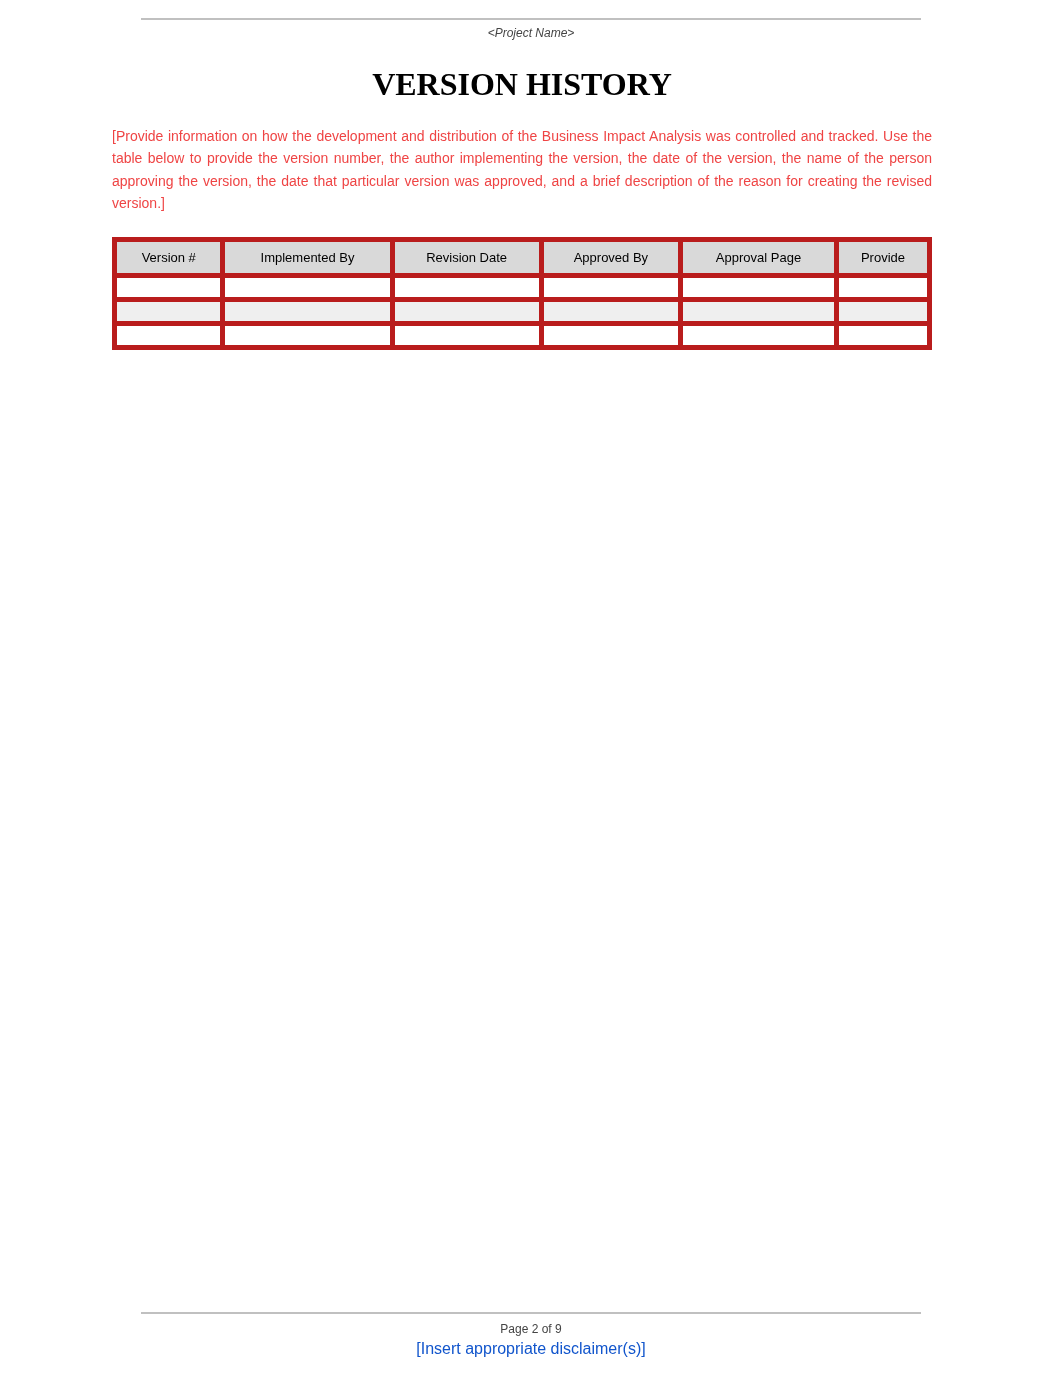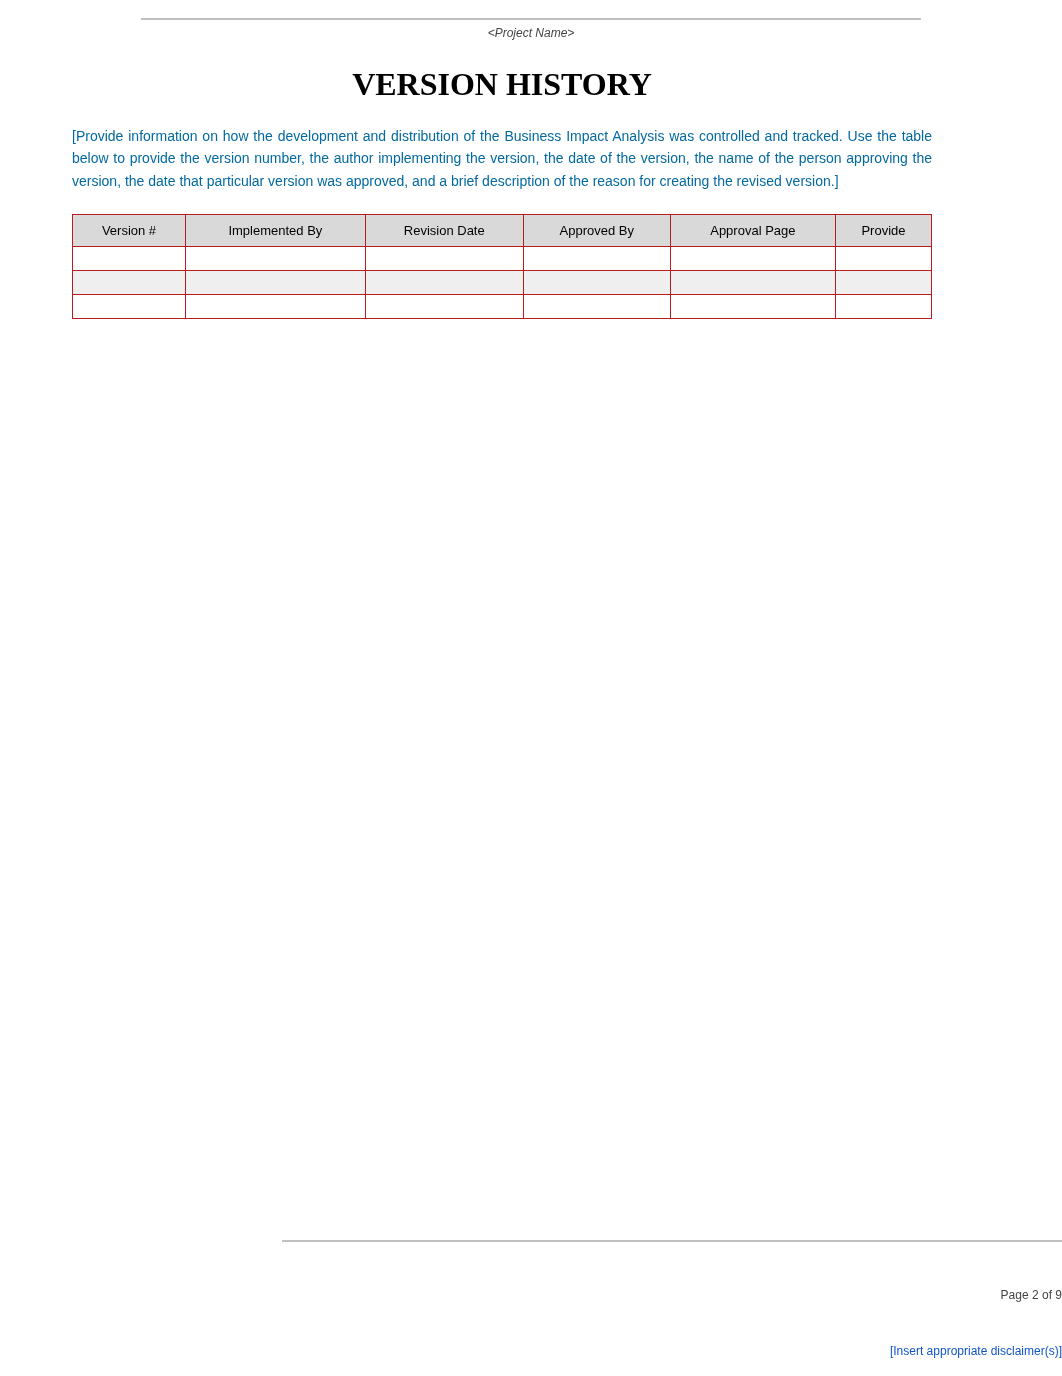--- a/index.html
+++ b/index.html
@@ -47,50 +47,50 @@
     .header-project-name {
       font-size: 12px;
       color: #444;
       text-align: center;
       margin-bottom: 6px;
     }
 
     
     .page-content {
       flex: 1;
-      padding: 10px 130px 20px 72px;
+      padding: 10px 130px 20px 112px;
     }
 
     .page-title {
       font-size: 32px;
       font-weight: bold;
       text-align: center;
       color: #000;
       margin-bottom: 22px;
       font-family: 'Times New Roman', Times, serif;
     }
 
     .intro-text {
-      color: #0369a1;
+      color: #ef4444;
       font-size: 14px;
       line-height: 1.6;
       text-align: justify;
       margin-bottom: 22px;
     }
 
     
     .version-table {
       width: 100%;
       border-collapse: collapse;
       border: 1px solid #ccc;
     }
 
     .version-table th,
     .version-table td {
-      border: 1px solid #b91c1c;
+      border: 5px solid #b91c1c;
       padding: 8px 6px;
       text-align: center;
       font-size: 13px;
       vertical-align: middle;
     }
 
     .version-table thead tr {
       background-color: #d9d9d9;
     }
 
@@ -123,40 +123,39 @@
       margin-top: 10px;
       padding-right: 0px;
     }
 
     
     .page-footer {
       width: 100%;
       padding: 10px 0 18px 0;
       display: flex;
       flex-direction: column;
-      align-items: flex-end;
+      align-items: center;
       margin-top: auto;
-      gap: 38px;
     }
 
     .footer-line {
       width: 780px;
       height: 2px;
       background: #c0c0c0;
       margin-bottom: 8px;
     }
 
     .footer-page-num {
       font-size: 12px;
       color: #444;
       margin-bottom: 4px;
     }
 
     .footer-disclaimer {
-      font-size: 12px;
+      font-size: 16px;
       color: #1155cc;
     }
   </style>
 </head>
 <body>
 
 <div class="page-wrapper">
 
   <div class="page-header">
     <div class="header-line"></div>

